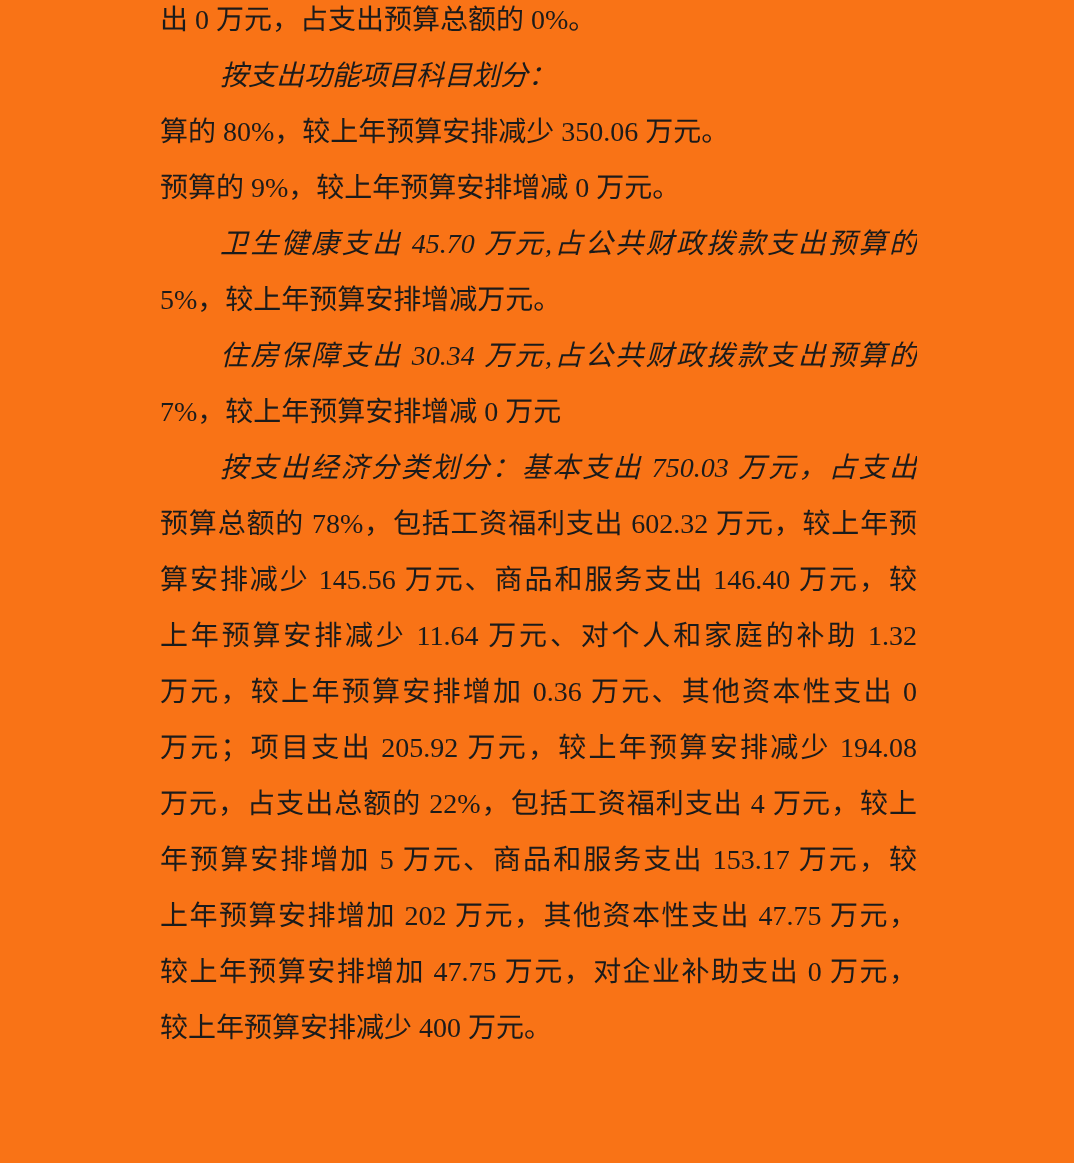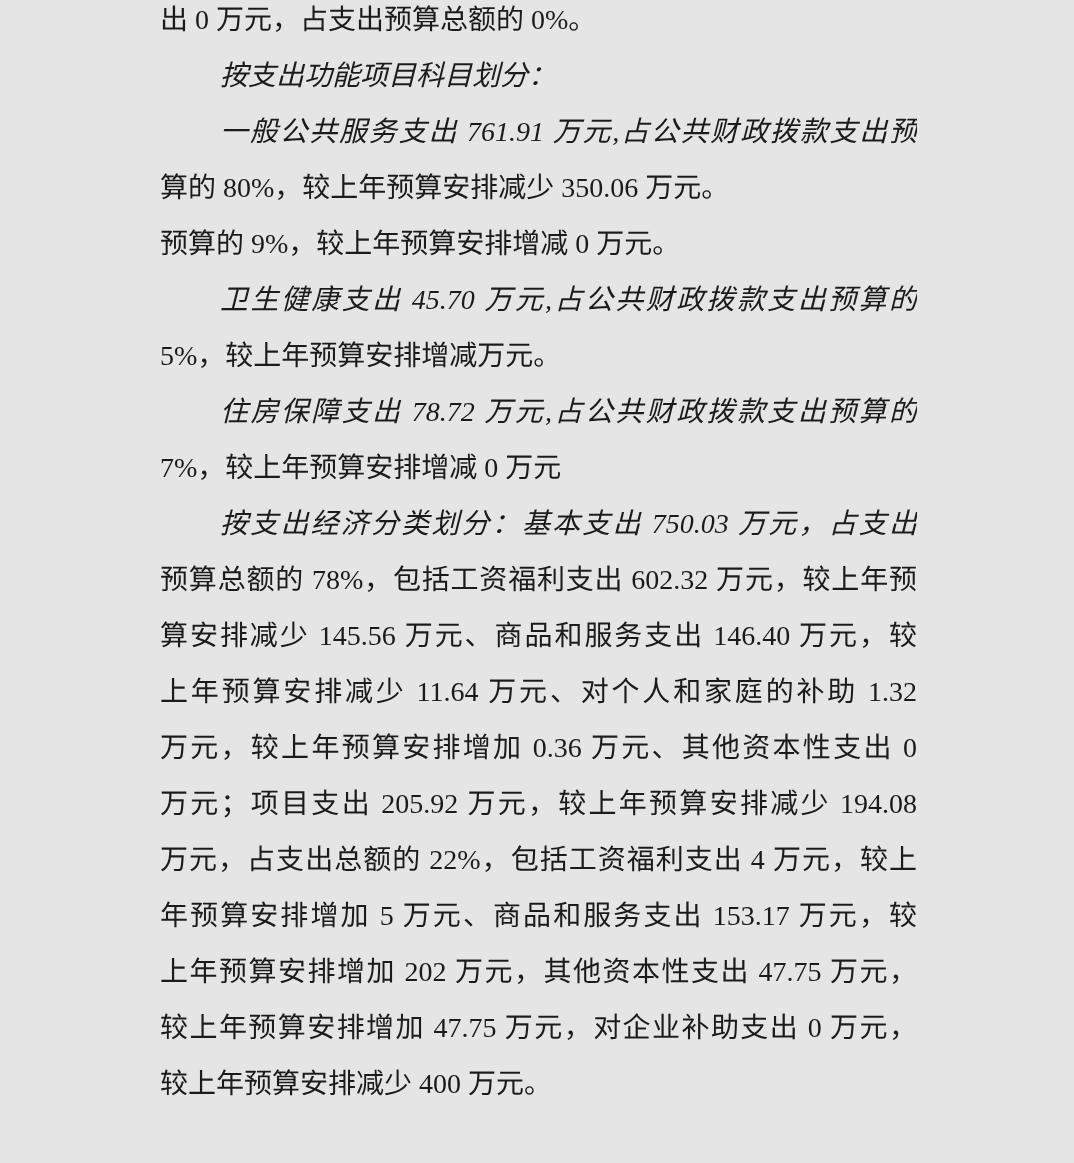--- a/index.html
+++ b/index.html
@@ -4,21 +4,21 @@
 <style>
   html, body {
     margin: 0;
     padding: 0;
     background: #ffffff;
   }
   .page {
     position: relative;
     width: 1074px;
     height: 1163px;
-    background: #e5e5e5;
+    background: #f97316;
     overflow: hidden;
   }
   .textblock {
     position: absolute;
     left: 160px;
     top: -8px;
     width: 757px;
     font-family: "Liberation Serif", "DejaVu Serif", serif;
     font-size: 28px;
     line-height: 56px;
@@ -43,26 +43,25 @@
     text-justify: inter-character;
   }
 </style>
 </head>
 <body>
 
 <div class="page">
   <div class="textblock">
     <div class="line">出 0 万元，占支出预算总额的 0%。</div>
     <div class="line indent">按支出功能项目科目划分：</div>
-    <div class="line indent fill">一般公共服务支出 761.91 万元,占公共财政拨款支出预</div>
     <div class="line">算的 80%，较上年预算安排减少 350.06 万元。</div>
     <div class="line">预算的 9%，较上年预算安排增减 0 万元。</div>
     <div class="line indent fill">卫生健康支出 45.70 万元,占公共财政拨款支出预算的</div>
     <div class="line">5%，较上年预算安排增减万元。</div>
-    <div class="line indent fill">住房保障支出 78.72 万元,占公共财政拨款支出预算的</div>
+    <div class="line indent fill">住房保障支出 30.34 万元,占公共财政拨款支出预算的</div>
     <div class="line">7%，较上年预算安排增减 0 万元</div>
     <div class="line indent fill">按支出经济分类划分：基本支出 750.03 万元，占支出</div>
     <div class="line fill">预算总额的 78%，包括工资福利支出 602.32 万元，较上年预</div>
     <div class="line fill">算安排减少 145.56 万元、商品和服务支出 146.40 万元，较</div>
     <div class="line fill">上年预算安排减少 11.64 万元、对个人和家庭的补助 1.32</div>
     <div class="line fill">万元，较上年预算安排增加 0.36 万元、其他资本性支出 0</div>
     <div class="line fill">万元；项目支出 205.92 万元，较上年预算安排减少 194.08</div>
     <div class="line fill">万元，占支出总额的 22%，包括工资福利支出 4 万元，较上</div>
     <div class="line fill">年预算安排增加 5 万元、商品和服务支出 153.17 万元，较</div>
     <div class="line fill">上年预算安排增加 202 万元，其他资本性支出 47.75 万元，</div>

